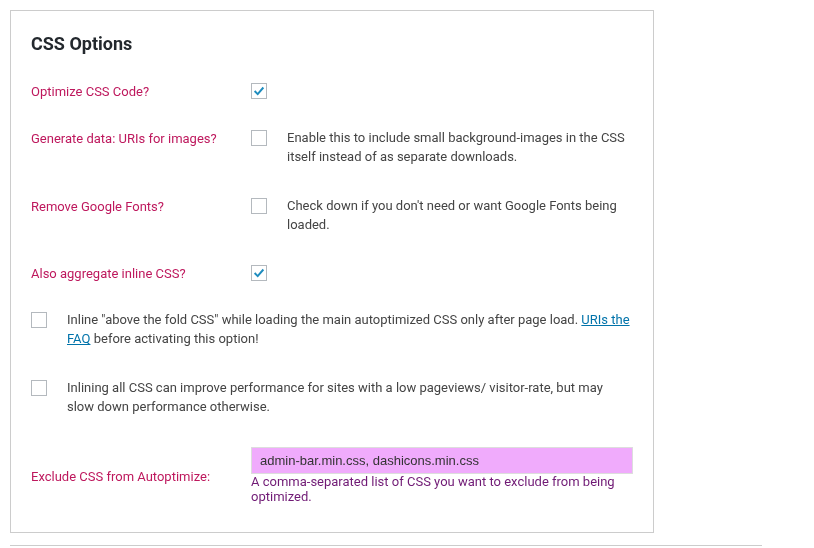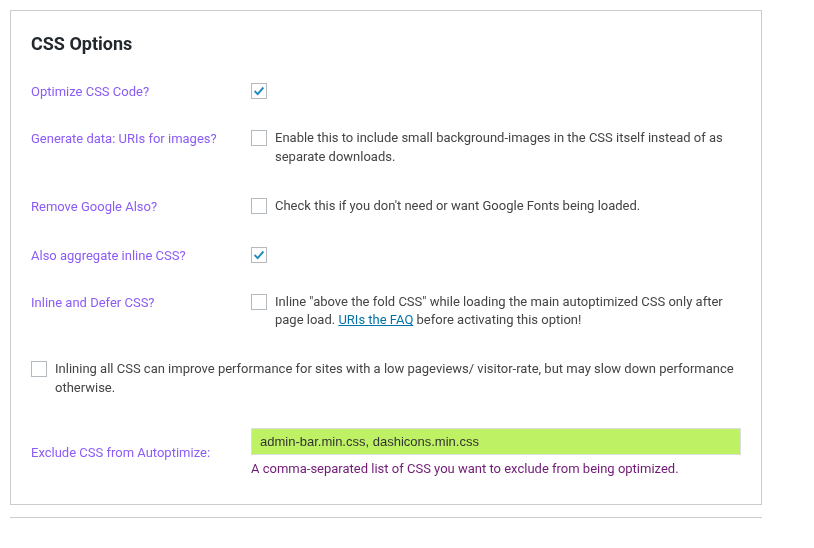--- a/index.html
+++ b/index.html
@@ -6,50 +6,50 @@
       margin: 0;
       padding: 10px;
       font-family: -apple-system, BlinkMacSystemFont, "Segoe UI", Roboto, Oxygen-Sans, Ubuntu, Cantarell, "Helvetica Neue", sans-serif;
       font-size: 13px;
       color: #444;
       background: #fff;
     }
     .panel {
       border: 1px solid #ccc;
       padding: 10px 20px 20px 20px;
-      width: 752px;
+      width: 644px;
       box-sizing: border-box;
     }
     h2.title {
       font-size: 18px;
       font-weight: bold;
       color: #23282d;
       margin: 12px 0 28px 0;
     }
     .form-row {
       display: flex;
       align-items: flex-start;
       margin-bottom: 30px;
     }
     .form-row.last {
       margin-bottom: 8px;
       align-items: center;
     }
     .label-col {
       width: 220px;
       flex-shrink: 0;
-      color: #8b5cf6;
+      color: #be185d;
       font-size: 13px;
       padding-top: 2px;
     }
     .field-col {
       flex: 1;
       display: flex;
       align-items: flex-start;
-      gap: 8px;
+      gap: 20px;
     }
     .field-col-stack {
       flex: 1;
     }
     .checkbox {
       width: 16px;
       height: 16px;
       border: 1px solid #b4b9be;
       background: #fff;
       display: inline-flex;
@@ -77,22 +77,21 @@
       color: #0073aa;
       text-decoration: underline;
     }
     input.text-input {
       width: 100%;
       box-sizing: border-box;
       border: 1px solid #ddd;
       padding: 5px 8px;
       font-size: 13px;
       color: #333;
-      background: #bef264;
-      margin-bottom: 6px;
+      background: #f0abfc;
     }
     .help-text {
       color: #701a75;
       font-size: 13px;
     }
     .spacer-line {
       border-top: 1px solid #ccc;
       margin-top: 12px;
       width: 752px;
     }
@@ -118,42 +117,41 @@
     <div class="label-col">Generate data: URIs for images?</div>
     <div class="field-col">
       <span class="checkbox">
         
       </span>
       <span class="desc">Enable this to include small background-images in the CSS itself instead of as separate downloads.</span>
     </div>
   </div>
 
   <div class="form-row">
-    <div class="label-col">Remove Google Also?</div>
+    <div class="label-col">Remove Google Fonts?</div>
     <div class="field-col">
       <span class="checkbox">
         
       </span>
-      <span class="desc">Check this if you don't need or want Google Fonts being loaded.</span>
+      <span class="desc">Check down if you don't need or want Google Fonts being loaded.</span>
     </div>
   </div>
 
   <div class="form-row">
     <div class="label-col">Also aggregate inline CSS?</div>
     <div class="field-col">
       <span class="checkbox checked">
         <svg viewBox="0 0 16 16">
             <path d="M3 8 L6.5 11.5 L13 4" stroke="#1e8cbe" stroke-width="2.2" fill="none"></path>
           </svg>
       </span>
     </div>
   </div>
 
   <div class="form-row">
-    <div class="label-col">Inline and Defer CSS?</div>
     <div class="field-col">
       <span class="checkbox">
         
       </span>
       <span class="desc"><span>Inline "above the fold CSS" while loading the main autoptimized CSS only after page load. </span><a href="#">URIs the FAQ</a><span> before activating this option!</span></span>
     </div>
   </div>
 
   <div class="form-row">
     <div class="field-col">

